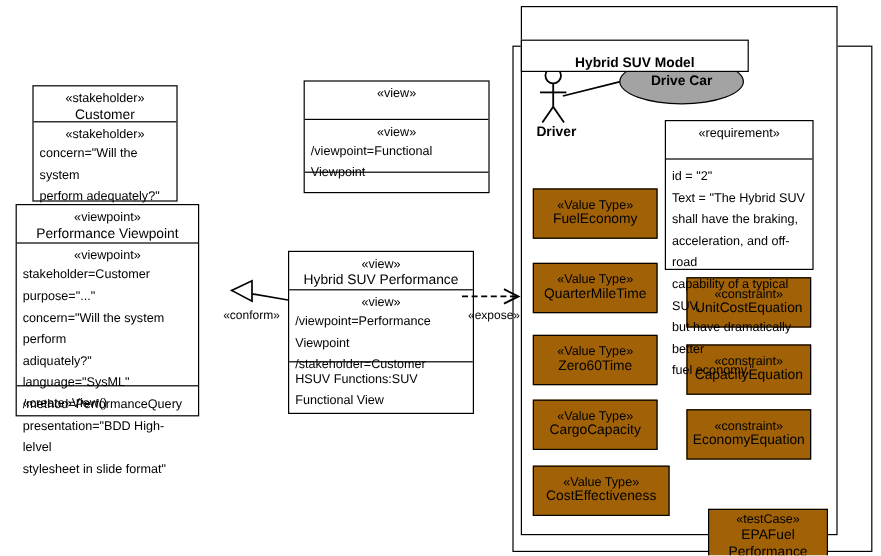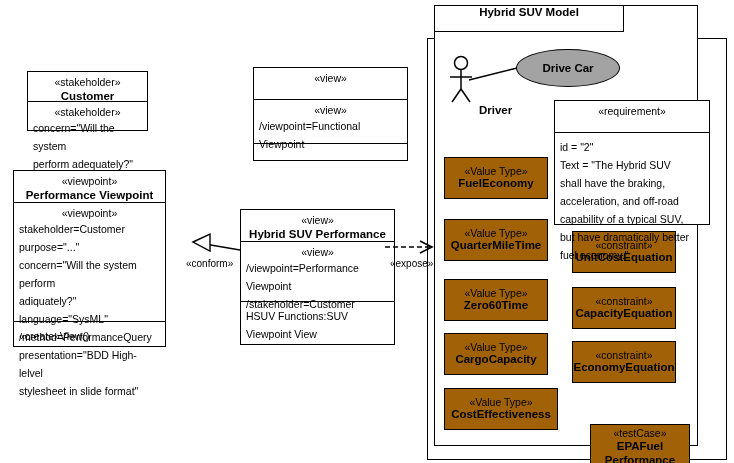--- a/index.html
+++ b/index.html
@@ -35,21 +35,21 @@
     text-align: center;
     line-height: 1.22;
   }
   .stereo {
     font-size: 10.5px;
     font-weight: normal;
     display: block;
   }
   .nm {
     font-size: 11.5px;
-    font-weight: bold;
+    font-weight: normal;
     display: block;
   }
   .body-txt {
     font-size: 10.5px;
     line-height: 1.28;
     text-align: left;
     white-space: pre-wrap;
   }
   .mid-stereo {
     display: block;
@@ -82,32 +82,32 @@
     box-sizing: border-box;
     border: 1.5px solid #000;
     background: transparent;
   }
   .frame-tab {
     position: absolute;
     box-sizing: border-box;
     border: 1.5px solid #000;
     background: #ffffff;
     display: flex;
-    align-items: flex-start;
+    align-items: flex-end;
     justify-content: center;
     font-size: 11.5px;
     font-weight: bold;
     z-index: 3;
+    margin-top: 28px;
   }
   .actor-label {
     position: absolute;
     font-size: 11.5px;
     font-weight: bold;
     white-space: nowrap;
-    margin-left: 32px;
   }
   .usecase {
     position: absolute;
     box-sizing: border-box;
     border: 1.5px solid #000;
     border-radius: 50%;
     background: #a3a3a3;
     display: flex;
     align-items: center;
     justify-content: center;
@@ -155,21 +155,21 @@
       <circle cx="461" cy="63" r="6.5" fill="#ffffff" stroke="#000" stroke-width="1.5"></circle>
       <line x1="461" y1="70" x2="461" y2="89" stroke="#000" stroke-width="1.5"></line>
       <line x1="450" y1="77" x2="472" y2="77" stroke="#000" stroke-width="1.5"></line>
       <line x1="461" y1="89" x2="452" y2="102" stroke="#000" stroke-width="1.5"></line>
       <line x1="461" y1="89" x2="470" y2="102" stroke="#000" stroke-width="1.5"></line>
     </g>
 
     <line x1="469" y1="80" x2="517" y2="68" stroke="#000" stroke-width="1.5"></line>
   </svg>
 
-  <div class="block" style="left:27px; top:71px; width:121px; height:60px;">
+  <div class="block" style="left:27px; top:71px; width:121px; height:97px;">
     <div class="compartment hdr" style="height:29px;">
       <span class="stereo">«stakeholder»</span>
       <span class="nm">Customer</span>
     </div>
     <div class="compartment">
       <span class="mid-stereo">«stakeholder»</span>
       <span class="body-txt">concern="Will the system
 perform adequately?"</span>
     </div>
   </div>
@@ -215,42 +215,42 @@
       <span class="nm">Hybrid SUV Performance</span>
     </div>
     <div class="compartment" style="height:60px;">
       <span class="mid-stereo">«view»</span>
       <span class="body-txt">/viewpoint=Performance
 Viewpoint
 /stakeholder=Customer</span>
     </div>
     <div class="compartment">
       <span class="body-txt">HSUV Functions:SUV
-Viewpoint View</span>
+Functional View</span>
     </div>
   </div>
 
   <div class="conn-label" style="left:186px; top:258px;">«conform»</div>
   <div class="conn-label" style="left:390px; top:258px;">«expose»</div>
 
   <div class="frame" style="left:427px; top:38px; width:300px; height:422px;"></div>
 
   <div class="frame" style="left:434px; top:5px; width:264px; height:441px; background:#ffffff;"></div>
 
   <div class="frame-tab" style="left:434px; top:5px; width:190px; height:27px;">
     <span>Hybrid SUV Model</span>
   </div>
 
   <div class="actor-label" style="left:447px; top:104px;">Driver</div>
 
   <div class="usecase" style="left:516px; top:49px; width:104px; height:38px;">
     <span>Drive Car</span>
   </div>
 
-  <div class="block" style="left:554px; top:100px; width:156px; height:125px; z-index:2;">
+  <div class="block" style="left:554px; top:100px; width:124px; height:125px; z-index:2;">
     <div class="compartment hdr" style="height:31px;">
       <span class="stereo">«requirement»</span>
     </div>
     <div class="compartment">
       <span class="body-txt">id = "2"
 Text = "The Hybrid SUV
 shall have the braking,
 acceleration, and off-road
 capability of a typical SUV,
 but have dramatically better

